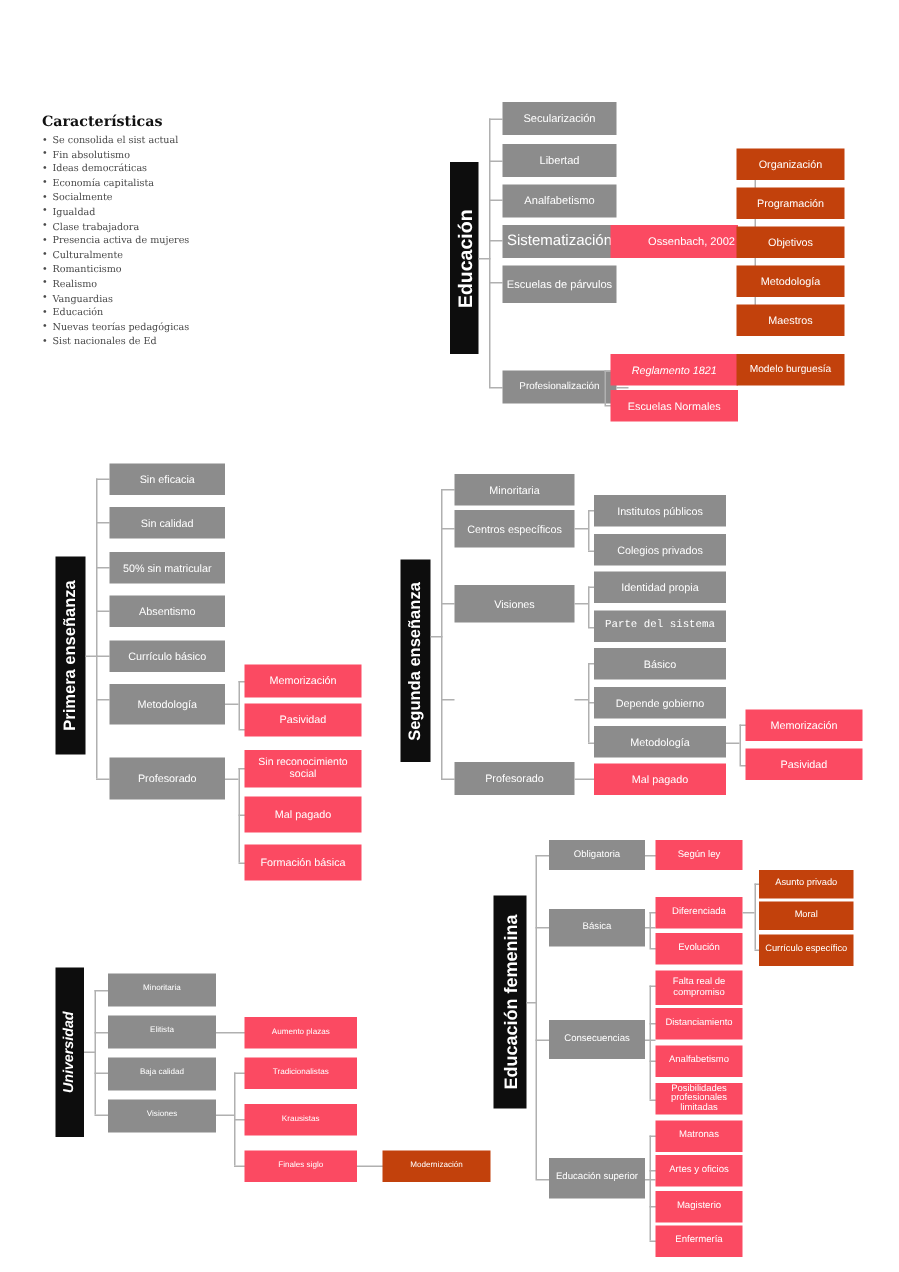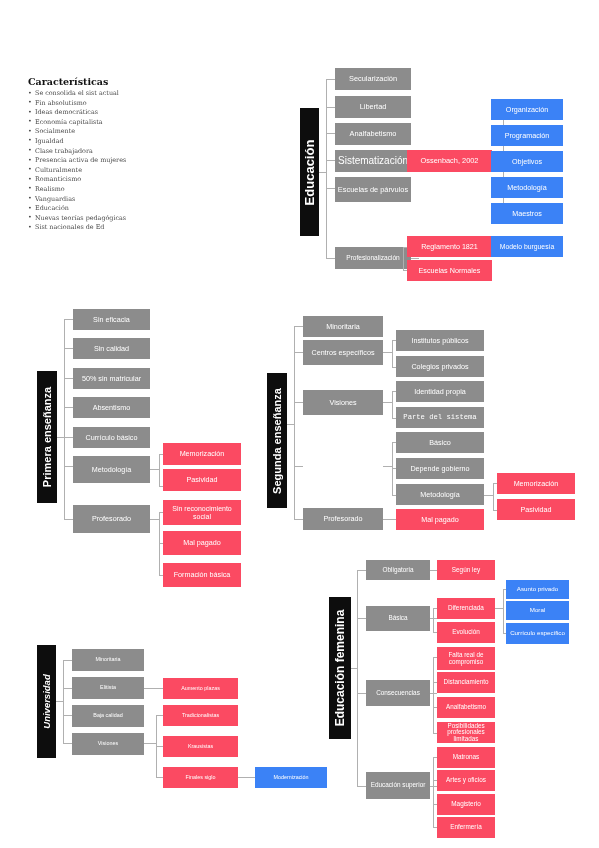--- a/index.html
+++ b/index.html
@@ -34,21 +34,21 @@
   }
 
   
   .node{
     position:absolute;box-sizing:border-box;
     display:flex;align-items:center;justify-content:center;text-align:center;
     color:#ffffff;line-height:1.05;overflow:hidden;
     padding:1px 2px;
   }
   .node.gray   {background:#8c8c8c;}
-  .node.lgray  {background:#3b82f6;}
+  .node.lgray  {background:#c2410c;}
   .node.red    {background:#fb4a62;}
   .node .lbl{display:block;width:100%;}
 
   .root{
     position:absolute;background:#0d0d0d;box-sizing:border-box;
     display:flex;align-items:center;justify-content:center;
   }
   .root .lbl{
     color:#ffffff;font-weight:bold;white-space:nowrap;
     transform:rotate(-90deg);transform-origin:center center;
@@ -113,21 +113,21 @@
     <span class="lbl">Sistematización</span>
     </div>
   <div class="node gray" style="left:335px;top:177px;width:76px;height:25px;font-size:7.4px;">
     <span class="lbl">Escuelas de párvulos</span>
     </div>
   <div class="node gray" style="left:335px;top:247px;width:76px;height:22px;font-size:6.6px;">
     <span class="lbl">Profesionalización</span>
     </div>
 
   <div class="conn h" style="left:411px;top:161px;width:12px;"></div>
-  <div class="node red" style="left:407px;top:150px;width:85px;height:22px;font-size:7.4px;">
+  <div class="node red" style="left:407px;top:150px;width:85px;height:22px;font-size:7.4px;text-align:right;">
     <span class="lbl">Ossenbach, 2002</span>
     </div>
 
   <div class="conn h" style="left:492px;top:161px;width:11px;"></div>
   <div class="conn v" style="left:503px;top:110px;height:103px;"></div>
   <div class="conn h" style="left:503px;top:110px;width:8px;"></div>
   <div class="conn h" style="left:503px;top:136px;width:8px;"></div>
   <div class="conn h" style="left:503px;top:161px;width:8px;"></div>
   <div class="conn h" style="left:503px;top:187px;width:8px;"></div>
   <div class="conn h" style="left:503px;top:213px;width:8px;"></div>
@@ -146,21 +146,21 @@
     </div>
   <div class="node lgray" style="left:491px;top:203px;width:72px;height:21px;font-size:7.2px;">
     <span class="lbl">Maestros</span>
     </div>
 
   <div class="conn h" style="left:411px;top:258px;width:8px;"></div>
   <div class="conn v" style="left:403px;top:247px;height:23px;"></div>
   <div class="conn h" style="left:403px;top:247px;width:8px;"></div>
   <div class="conn h" style="left:403px;top:270px;width:8px;"></div>
 
-  <div class="node red" style="left:407px;top:236px;width:85px;height:21px;font-size:7.2px;">
+  <div class="node red" style="left:407px;top:236px;width:85px;height:21px;font-size:7.2px;font-style:italic;">
     <span class="lbl">Reglamento 1821</span>
     </div>
   <div class="node red" style="left:407px;top:260px;width:85px;height:21px;font-size:7.2px;">
     <span class="lbl">Escuelas Normales</span>
     </div>
 
   <div class="conn h" style="left:492px;top:246px;width:6px;"></div>
   <div class="node lgray" style="left:491px;top:236px;width:72px;height:21px;font-size:6.8px;">
     <span class="lbl">Modelo burguesía</span>
     </div>

